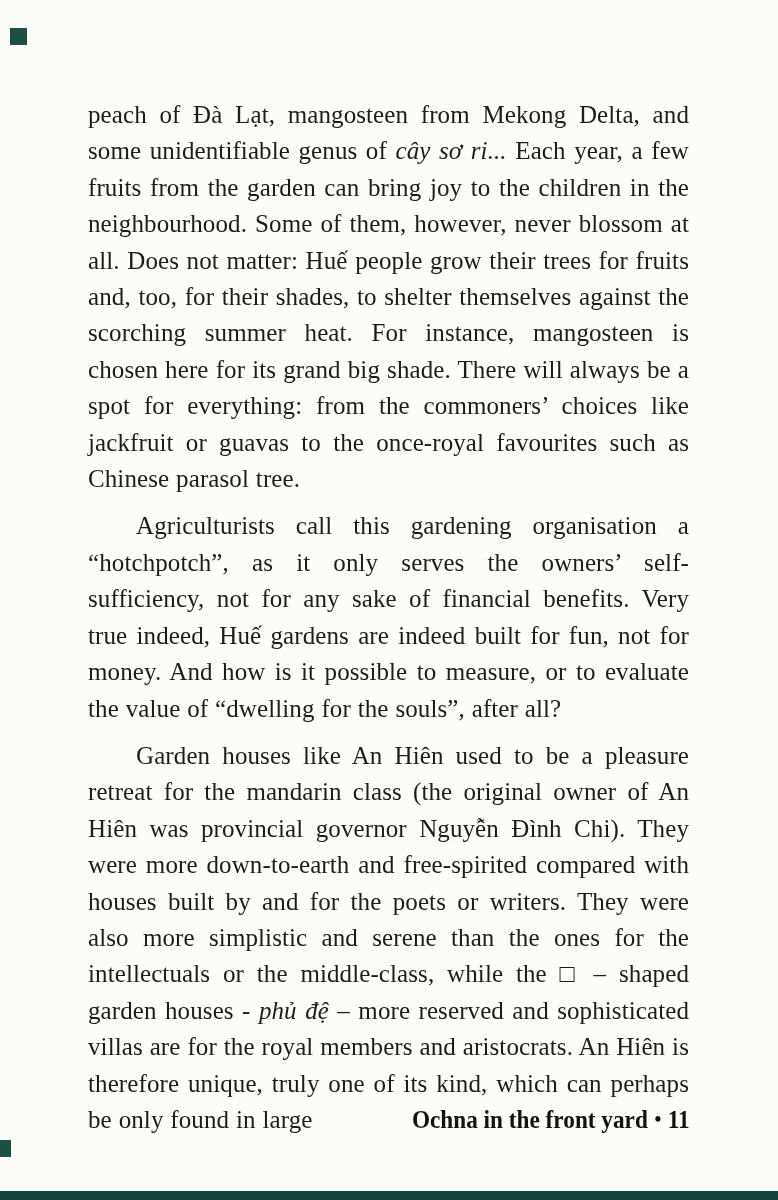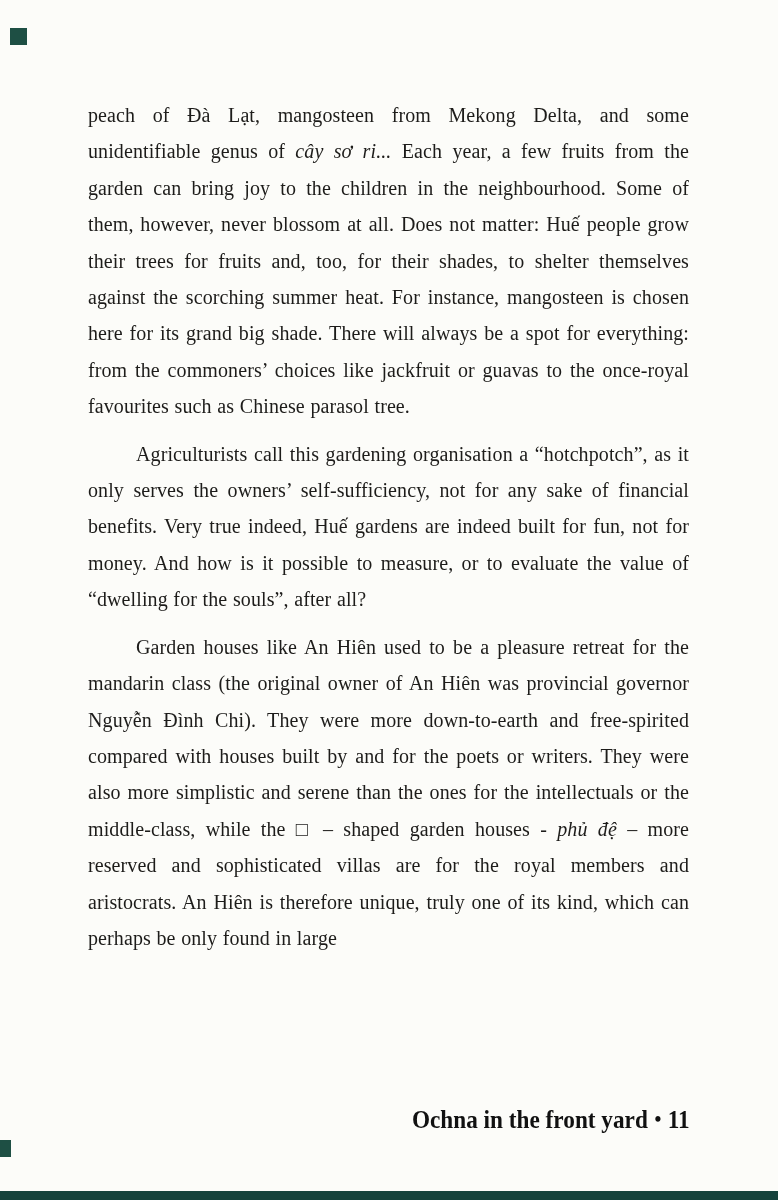--- a/index.html
+++ b/index.html
@@ -40,21 +40,21 @@
     background: var(--edgebar, #15433c);
   }
   .text-block {
     position: absolute;
     left: 88px;
     width: 601px;
     top: 97px;
   }
   .para {
     margin: 0 0 11px 0;
-    font-size: 20px;
+    font-size: 25px;
     line-height: 36.4px;
     text-align: justify;
     letter-spacing: 0.1px;
     word-spacing: 0.5px;
   }
   .para.indent {
     text-indent: 48px;
     margin-top: 8px;
   }
   .para em {

